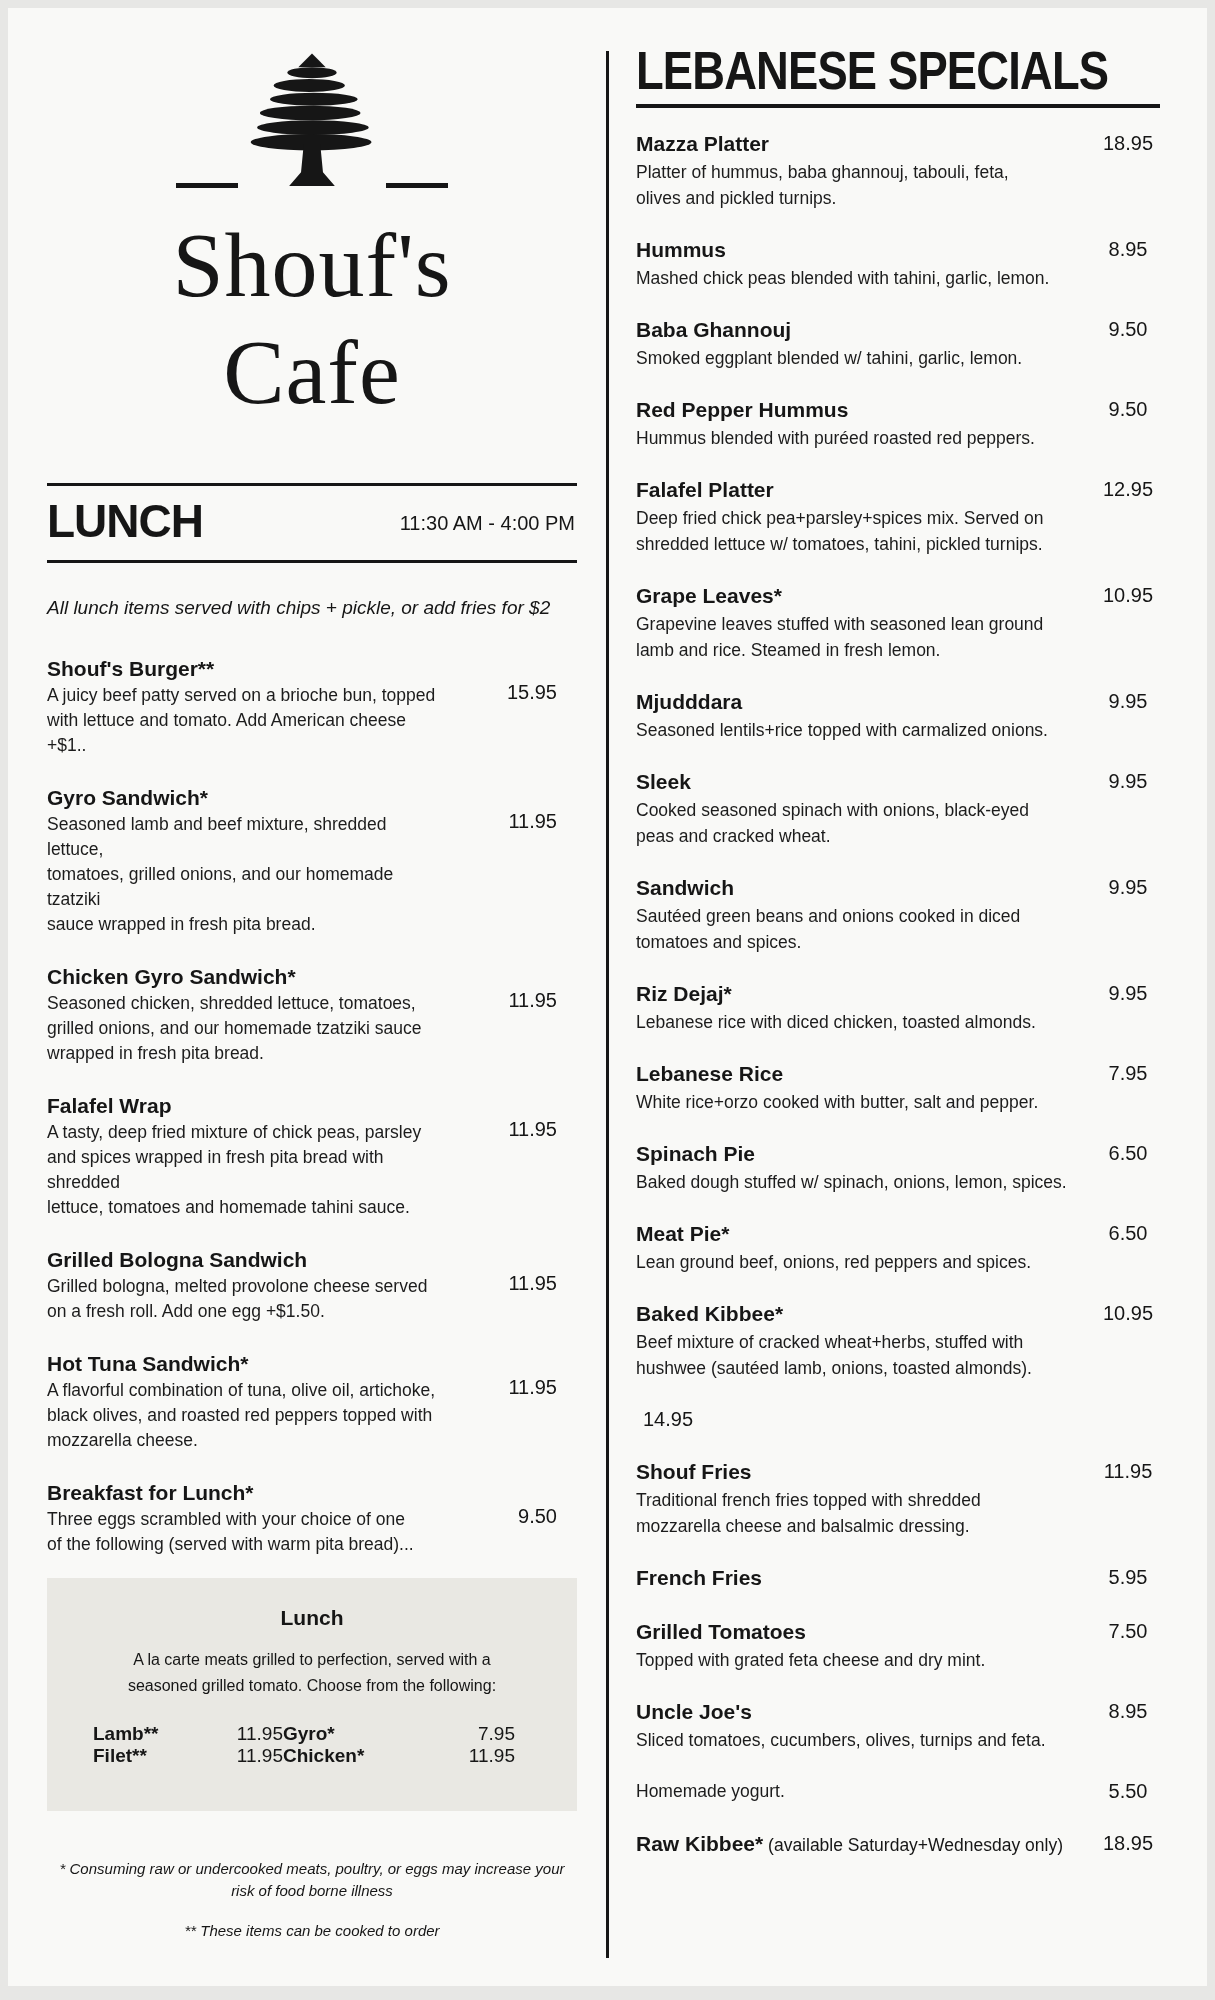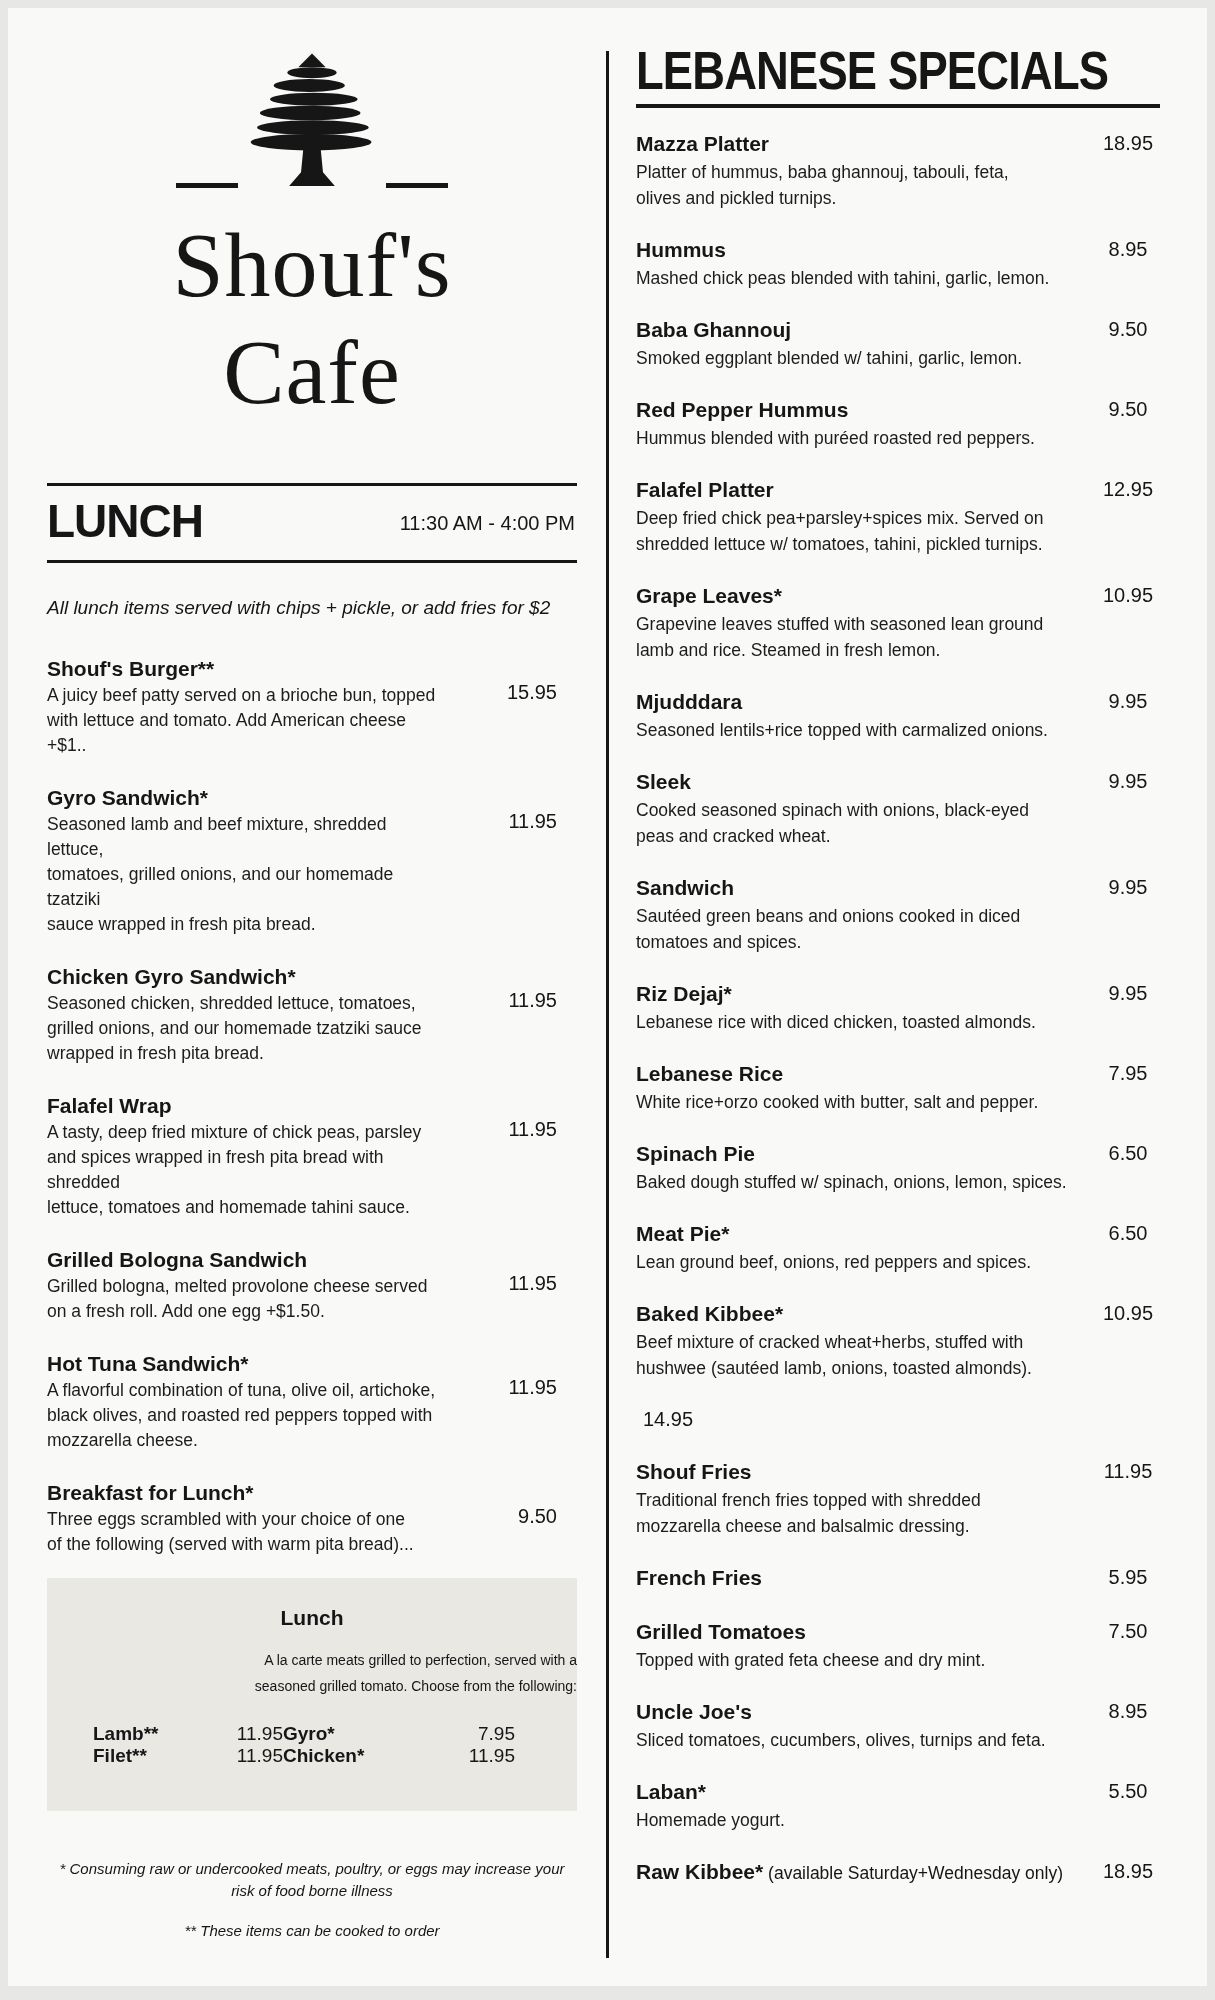--- a/index.html
+++ b/index.html
@@ -33,21 +33,21 @@
   .l-text{width:400px;}
   .l-name{font-size:21px;font-weight:bold;line-height:28px;}
   .l-desc{font-size:17.5px;line-height:25px;white-space:pre-line;color:#1c1c1c;}
   .l-price{flex:1;text-align:right;font-size:20px;padding-top:26px;}
 
   .choices-line{width:440px;text-align:center;font-style:italic;font-size:18.5px;word-spacing:7px;margin-top:12px;}
 
   
   .kabobs{position:absolute;left:0;top:1570px;width:530px;height:233px;background:#e9e8e3;}
   .kabobs-title{text-align:center;font-size:21px;font-weight:bold;padding-top:28px;}
-  .kabobs-desc{text-align:right;font-size:14px;line-height:26px;margin-top:17px;white-space:pre-line;}
+  .kabobs-desc{text-align:center;font-size:16px;line-height:26px;margin-top:17px;white-space:pre-line;}
   .kabobs-grid{display:grid;grid-template-columns:110px 80px 172px 60px;margin:24px 0 0 46px;row-gap:0;font-size:19px;}
   .k-name{font-weight:bold;}
   .k-price{text-align:right;}
 
   
   .footnotes{position:absolute;left:0;top:1850px;width:530px;text-align:center;font-style:italic;font-size:15px;}
   .fn1{line-height:22px;white-space:pre-line;}
   .fn2{margin-top:20px;}
 
   
@@ -359,21 +359,20 @@
         <div class="rc-item">
           <div class="rc-text">
             <div class="rc-name"><span>Uncle Joe's</span><span class="rc-note"></span></div>
             <div class="rc-desc">Sliced tomatoes, cucumbers, olives, turnips and feta.</div>
           </div>
           <div class="rc-price">8.95</div>
         </div>
 
         <div class="rc-item">
           <div class="rc-text">
-            <div class="rc-name"><span>Laban*</span><span class="rc-note"></span></div>
             <div class="rc-desc">Homemade yogurt.</div>
           </div>
           <div class="rc-price">5.50</div>
         </div>
 
         <div class="rc-item">
           <div class="rc-text">
             <div class="rc-name"><span>Raw Kibbee*</span><span class="rc-note"> (available Saturday+Wednesday only)</span></div>
 
           </div>

